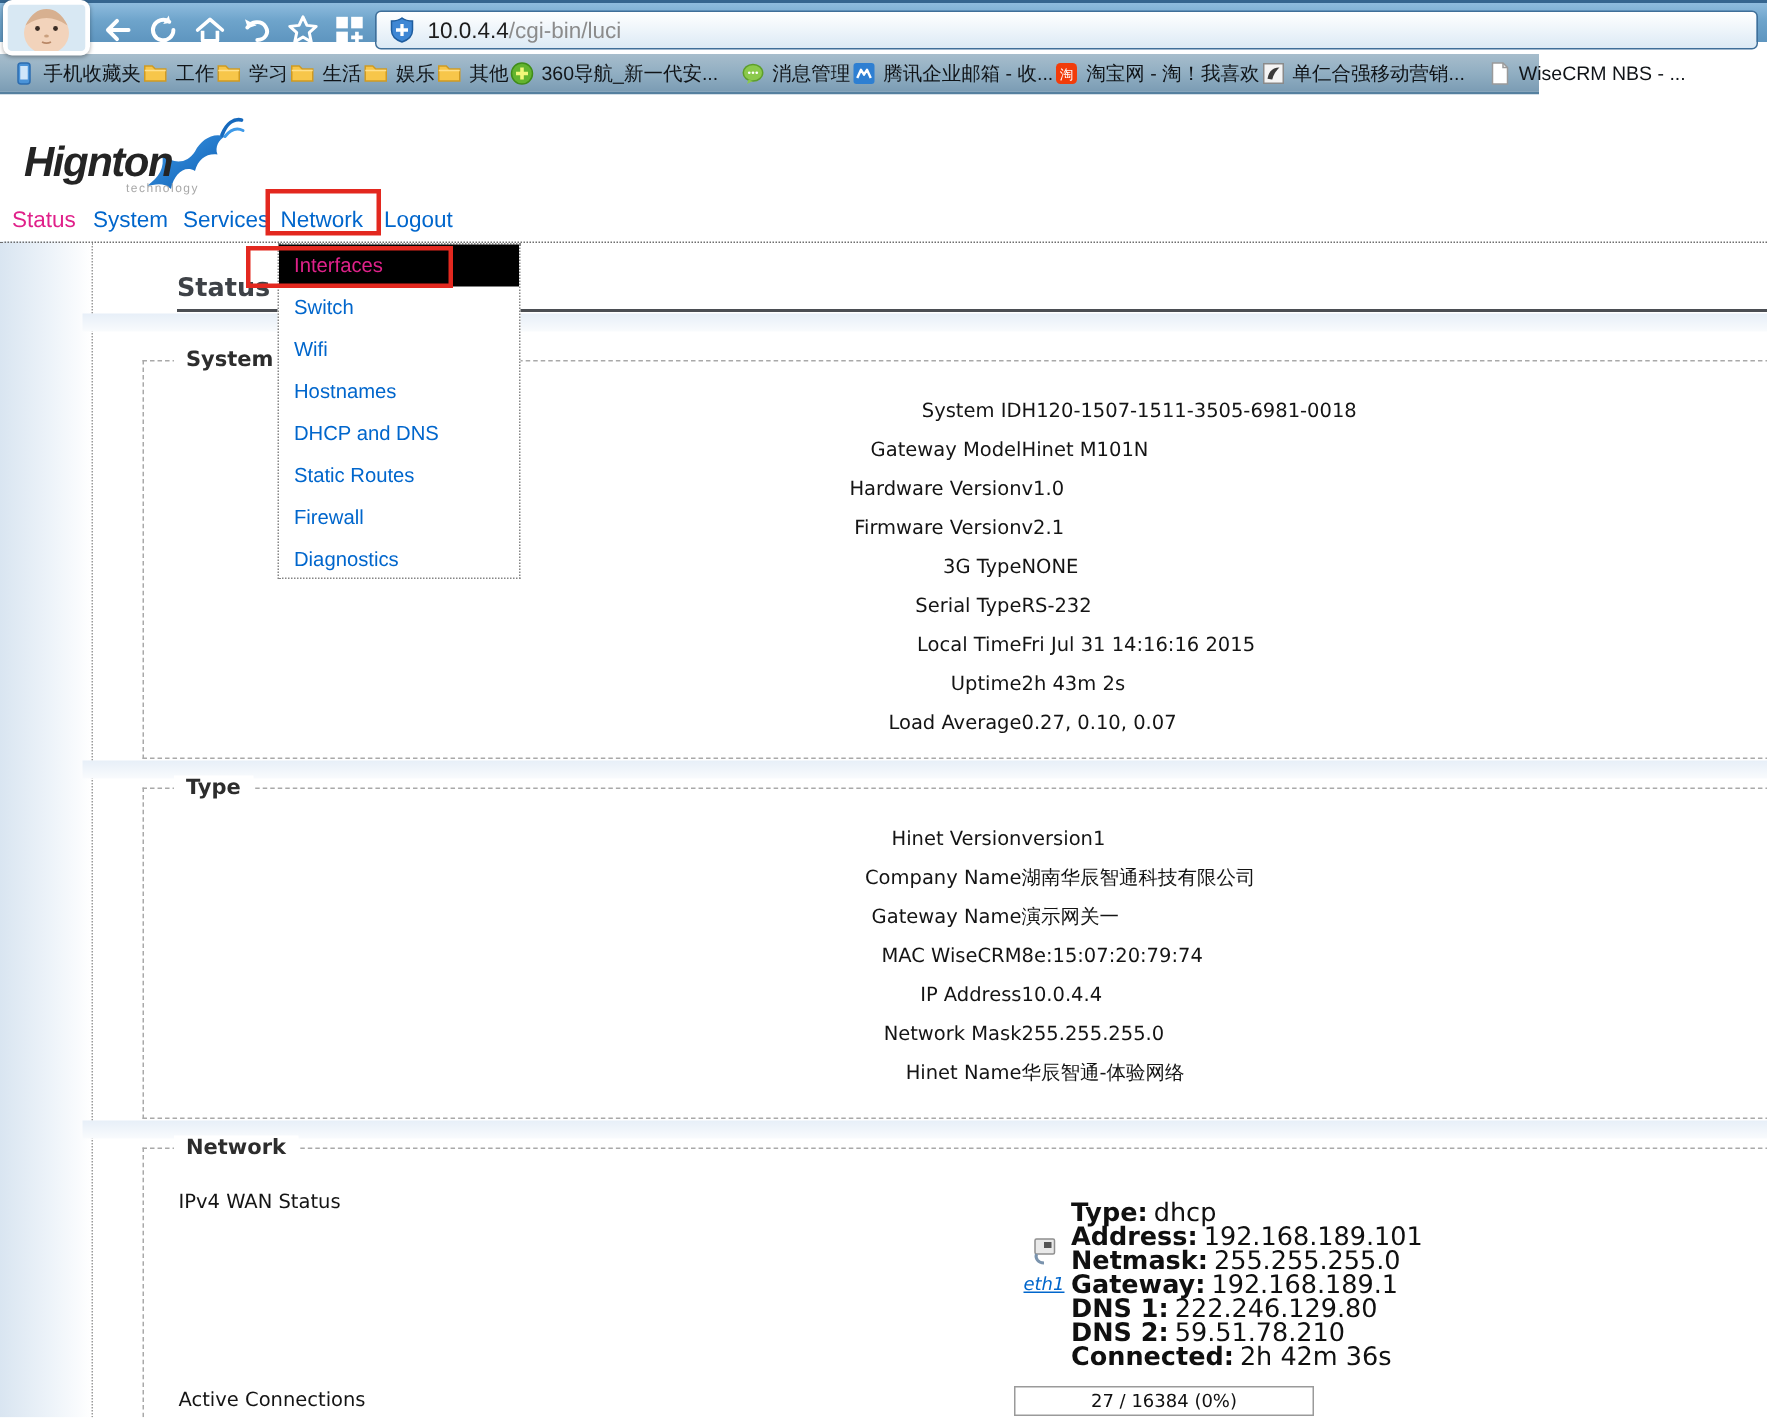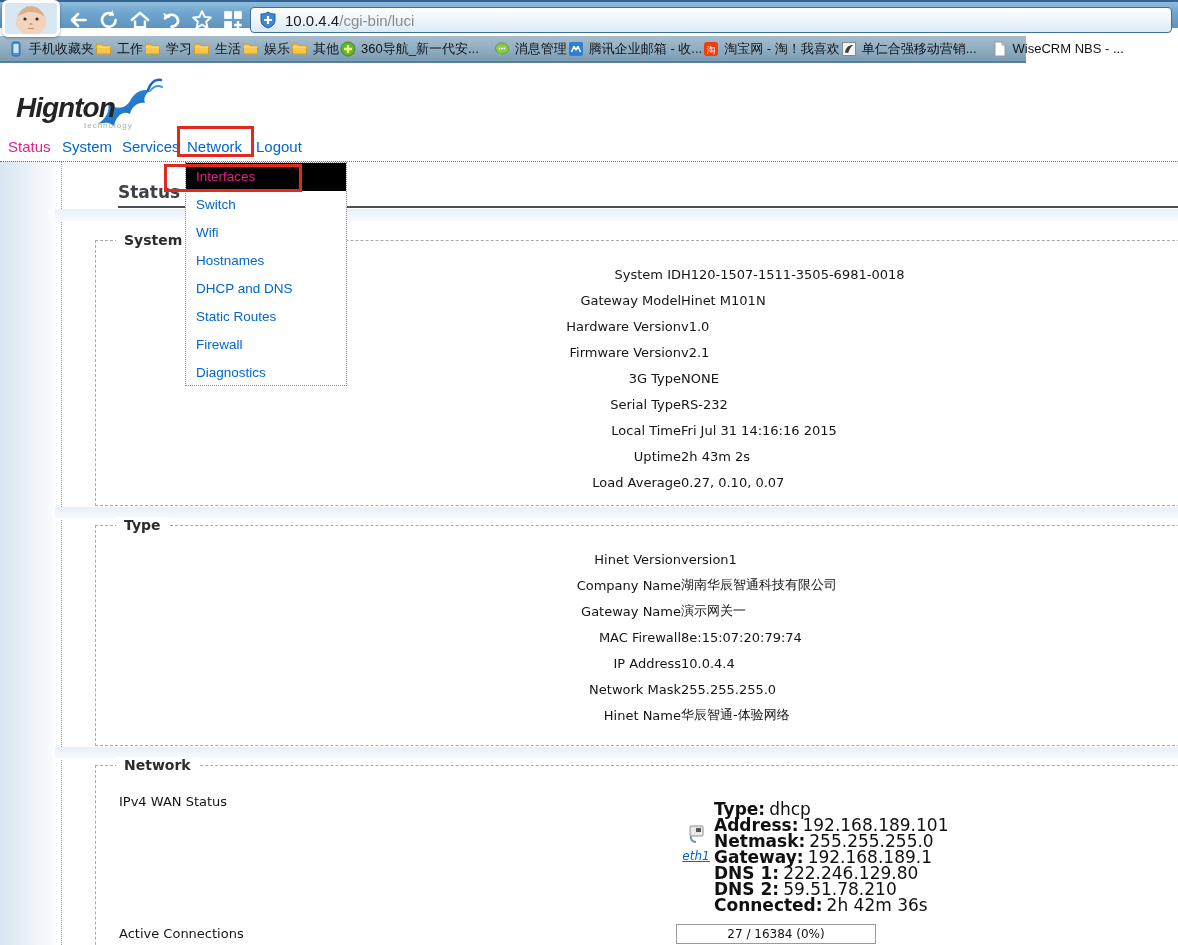--- a/index.html
+++ b/index.html
@@ -341,21 +341,21 @@
           </div>
         <div class="row">
             <span class="lbl">Company Name</span>
             <span class="val">湖南华辰智通科技有限公司</span>
           </div>
         <div class="row">
             <span class="lbl">Gateway Name</span>
             <span class="val">演示网关一</span>
           </div>
         <div class="row">
-            <span class="lbl">MAC Firewall</span>
+            <span class="lbl">MAC WiseCRM</span>
             <span class="val">8e:15:07:20:79:74</span>
           </div>
         <div class="row">
             <span class="lbl">IP Address</span>
             <span class="val">10.0.4.4</span>
           </div>
         <div class="row">
             <span class="lbl">Network Mask</span>
             <span class="val">255.255.255.0</span>
           </div>

